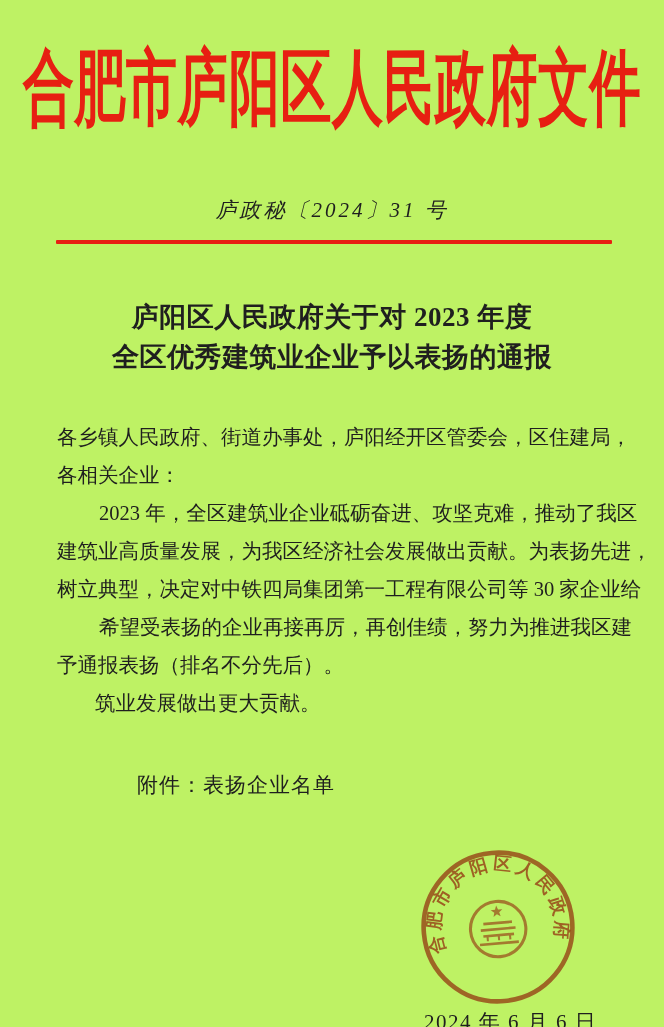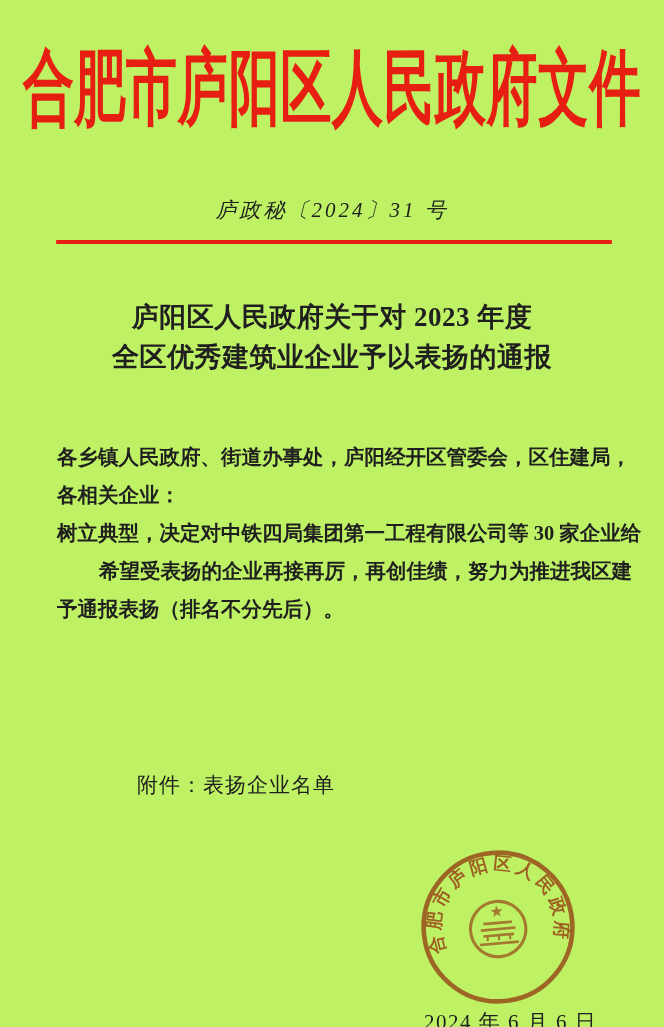--- a/index.html
+++ b/index.html
@@ -37,22 +37,22 @@
   .red-separator {
     position:absolute; top:240px; left:56px; width:556px; height:4px;
     background:var(--header-red); border-radius:1px;
   }
   .doc-title {
     position:absolute; top:297px; left:0; width:100%;
     text-align:center; font-weight:bold;
     font-size:27px; line-height:40px; letter-spacing:0.5px;
   }
   .body-text {
-    position:absolute; top:438px; left:57px; width:556px;
-    font-size:20.5px; line-height:38px; letter-spacing:0;font-weight:bold;
+    position:absolute; top:418px; left:57px; width:556px;
+    font-size:20.5px; line-height:38px; letter-spacing:0;
   }
   .body-line { white-space:nowrap; }
   .indent   { text-indent:42px; }
   .indent-sm{ text-indent:38px; }
   .attachment-line {
     position:absolute; top:771px; left:137px;
     font-size:21px; letter-spacing:1px;
   }
   .issue-date {
     position:absolute; top:969px; left:424px;
@@ -82,23 +82,26 @@
   <div class="red-separator"></div>
 
   <div class="doc-title">
     <div>庐阳区人民政府关于对 2023 年度</div>
     <div>全区优秀建筑业企业予以表扬的通报</div>
   </div>
 
   <div class="body-text">
     <div class="body-line">各乡镇人民政府、街道办事处，庐阳经开区管委会，区住建局，</div>
     <div class="body-line">各相关企业：</div>
+    <div class="body-line indent">2023 年，全区建筑业企业砥砺奋进、攻坚克难，推动了我区</div>
+    <div class="body-line">建筑业高质量发展，为我区经济社会发展做出贡献。为表扬先进，</div>
     <div class="body-line">树立典型，决定对中铁四局集团第一工程有限公司等 30 家企业给</div>
     <div class="body-line indent">希望受表扬的企业再接再厉，再创佳绩，努力为推进我区建</div>
     <div class="body-line">予通报表扬（排名不分先后）。</div>
+    <div class="body-line indent-sm">筑业发展做出更大贡献。</div>
   </div>
 
   <div class="attachment-line">附件：表扬企业名单</div>
 
   <div class="issue-date">2024 年 6 月 6 日</div>
 
   <svg class="official-seal" viewBox="0 0 156 156">
     <g transform="rotate(-5 78 78)">
       <circle cx="78" cy="78" r="72.5" fill="none" style="stroke:var(--seal-red); stroke-width:4.5; opacity:0.85"></circle>
       <path id="sealArc" d="M 24.4 94.4 A 56 56 0 1 1 131.6 94.4" fill="none"></path>

